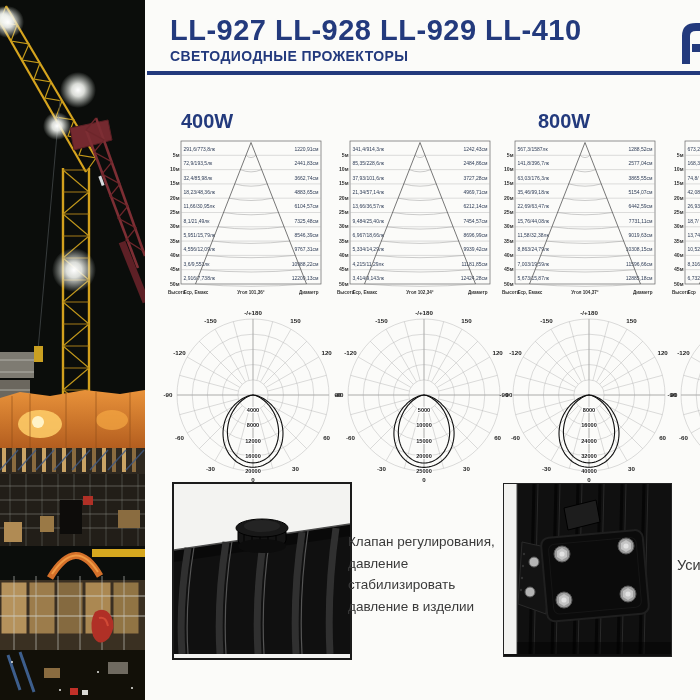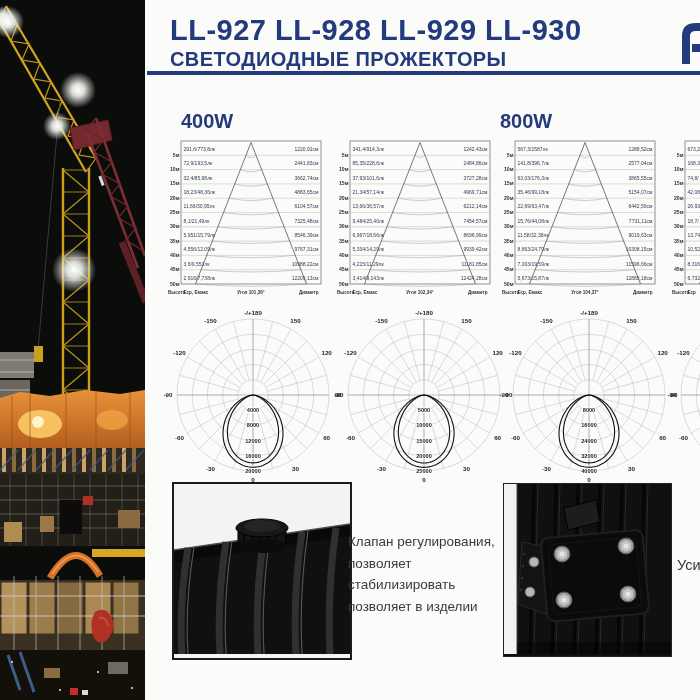--- a/index.html
+++ b/index.html
@@ -1,21 +1,21 @@
 <!DOCTYPE html>
 <html><head>
 <meta charset="utf-8">
 <style>
   html,body{margin:0;padding:0;}
   body{font-family:"Liberation Sans", sans-serif;}
   .screen{position:relative;width:700px;height:700px;overflow:hidden;background:#fbfbf9;}
   .abs{position:absolute;}
   .photo{left:0;top:0;width:145px;height:700px;}
   .hdr-title{left:170px;top:14px;width:520px;font-size:29px;font-weight:bold;color:#233a7d;letter-spacing:.5px;white-space:nowrap;}
-  .hdr-sub{left:170px;top:48px;font-size:20px;font-weight:bold;color:#233a7d;letter-spacing:.4px;white-space:nowrap;}
+  .hdr-sub{left:170px;top:48px;font-size:14px;font-weight:bold;color:#233a7d;letter-spacing:.4px;white-space:nowrap;}
   .divider{left:147px;top:71px;width:553px;height:4px;background:#233a7d;}
   .logo{left:681px;top:20px;width:40px;height:44px;}
   .cone-title{top:110px;width:140px;font-size:20px;font-weight:bold;color:#233a7d;}
   .cone-svg{top:137px;width:160px;height:168px;}
   .polar-svg{top:308px;width:180px;height:178px;}
   .pframe1{left:172px;top:482px;width:176px;height:174px;border:2px solid #1b1b1b;background:#f3f3f1;}
   .pframe2{left:503px;top:483px;width:167px;height:172px;border:1px solid #222;background:#101010;}
   .cap1{left:348px;top:531px;width:152px;font-size:13.5px;line-height:1.6;color:#3a3a3a;}
   .cap2{left:677px;top:557px;width:60px;font-size:14.5px;color:#3a3a3a;white-space:nowrap;}
   svg text{font-family:"Liberation Sans", sans-serif;}
@@ -129,30 +129,30 @@
     <rect x="70" y="688" width="8" height="7" fill="#c03028"></rect>
       <rect x="82" y="690" width="6" height="5" fill="#d8d8d4"></rect>
     <rect x="44" y="668" width="16" height="10" fill="#8a6c40"></rect>
       <rect x="108" y="662" width="20" height="12" fill="#6f6a60"></rect>
     <circle cx="12" cy="662" r="1" fill="#e8e8e4"></circle>
       <circle cx="60" cy="690" r="1" fill="#e8e8e4"></circle>
       <circle cx="98" cy="672" r="1" fill="#e8e8e4"></circle>
       <circle cx="132" cy="688" r="1" fill="#e8e8e4"></circle>
   </svg>
 
-  <div class="abs hdr-title">LL-927 LL-928 LL-929 LL-930</div>
+  <div class="abs hdr-title">LL-927 LL-928 LL-929 LL-410</div>
   <div class="abs hdr-sub">СВЕТОДИОДНЫЕ ПРОЖЕКТОРЫ</div>
   <div class="abs divider"></div>
   <svg class="abs logo" viewBox="0 0 40 44" width="40" height="44">
     <path d="M5,44 L5,16 Q5,7 15,7 L40,7" stroke="#233a7d" stroke-width="8" fill="none"></path>
     <path d="M11,28 L40,28" stroke="#233a7d" stroke-width="8" fill="none"></path>
   </svg>
 
   <div class="abs cone-title" style="left:181px;">400W</div>
-  <div class="abs cone-title" style="left:500px;">800W</div>
+  <div class="abs cone-title" style="left:538px;">800W</div>
 
   <svg id="cone-0" class="abs cone-svg" style="left:168px;" viewBox="0 0 160 168">
       <rect x="13" y="4" width="140" height="143" fill="none" stroke="#666" stroke-width="0.7"></rect>
       <line x1="13" y1="18.3" x2="153" y2="18.3" stroke="#b5b5b5" stroke-width="0.45"></line>
       <path d="M 77.97950530035335,18.3 Q 83,22.9 88.02049469964665,18.3" fill="none" stroke="#9a9a9a" stroke-width="0.5"></path>
       <text x="11.5" y="19.8" text-anchor="end" font-size="5.2" font-weight="bold" fill="#333">5м</text>
       <text x="15.5" y="14.100000000000001" font-size="5" fill="#2f3d57">291,6/773,8лк</text>
       <text x="150.5" y="14.100000000000001" text-anchor="end" font-size="5" fill="#2f3d57">1220,91см</text>
       <line x1="13" y1="32.6" x2="153" y2="32.6" stroke="#b5b5b5" stroke-width="0.45"></line>
       <path d="M 72.37067137809187,32.6 Q 83,37.2 93.62932862190813,32.6" fill="none" stroke="#9a9a9a" stroke-width="0.5"></path>
@@ -591,21 +591,21 @@
       </g>
       <g>
         <rect x="64" y="44" width="48" height="16" rx="4" fill="#141414" stroke="#000"></rect>
         <path d="M70,44V60 M78,44V60 M86,44V60 M94,44V60 M102,44V60" stroke="#000" stroke-width="1"></path>
         <ellipse cx="88" cy="44" rx="26" ry="9" fill="#181818" stroke="#010101"></ellipse>
         <ellipse cx="88" cy="42" rx="18" ry="6" fill="#242424"></ellipse>
         <ellipse cx="88" cy="62" rx="24" ry="7" fill="#0c0c0c"></ellipse>
       </g>
     </svg>
   </div>
-  <div class="abs cap1">Клапан регулирования, позволяет стабилизировать позволяет в изделии</div>
+  <div class="abs cap1">Клапан регулирования, давление стабилизировать давление в изделии</div>
 
   <div class="abs pframe2">
     <svg viewBox="0 0 167 170" width="167" height="170">
       <rect x="0" y="0" width="167" height="170" fill="#101010"></rect>
       <rect x="0" y="0" width="13" height="170" fill="#f2f2f0"></rect>
       <line x1="13" y1="0" x2="13" y2="170" stroke="#444" stroke-width="1"></line>
       <g stroke="#060606" stroke-width="3">
         <line x1="30" y1="0" x2="26" y2="170"></line>
           <line x1="52" y1="0" x2="48" y2="170"></line>
         <line x1="74" y1="0" x2="70" y2="170"></line>

